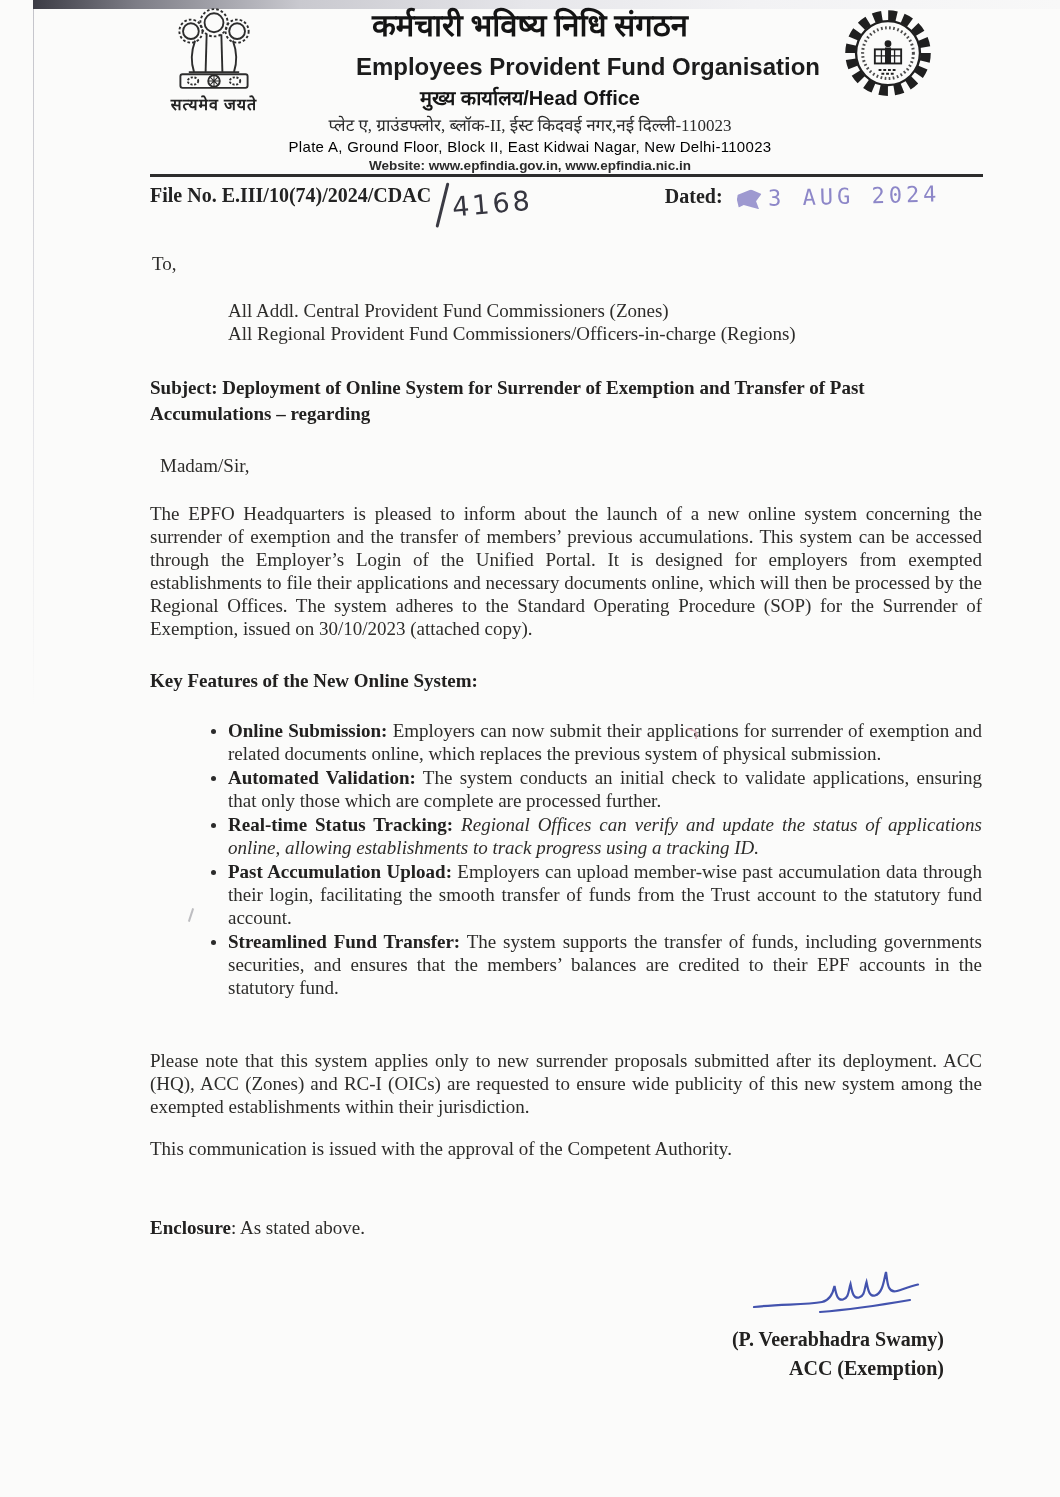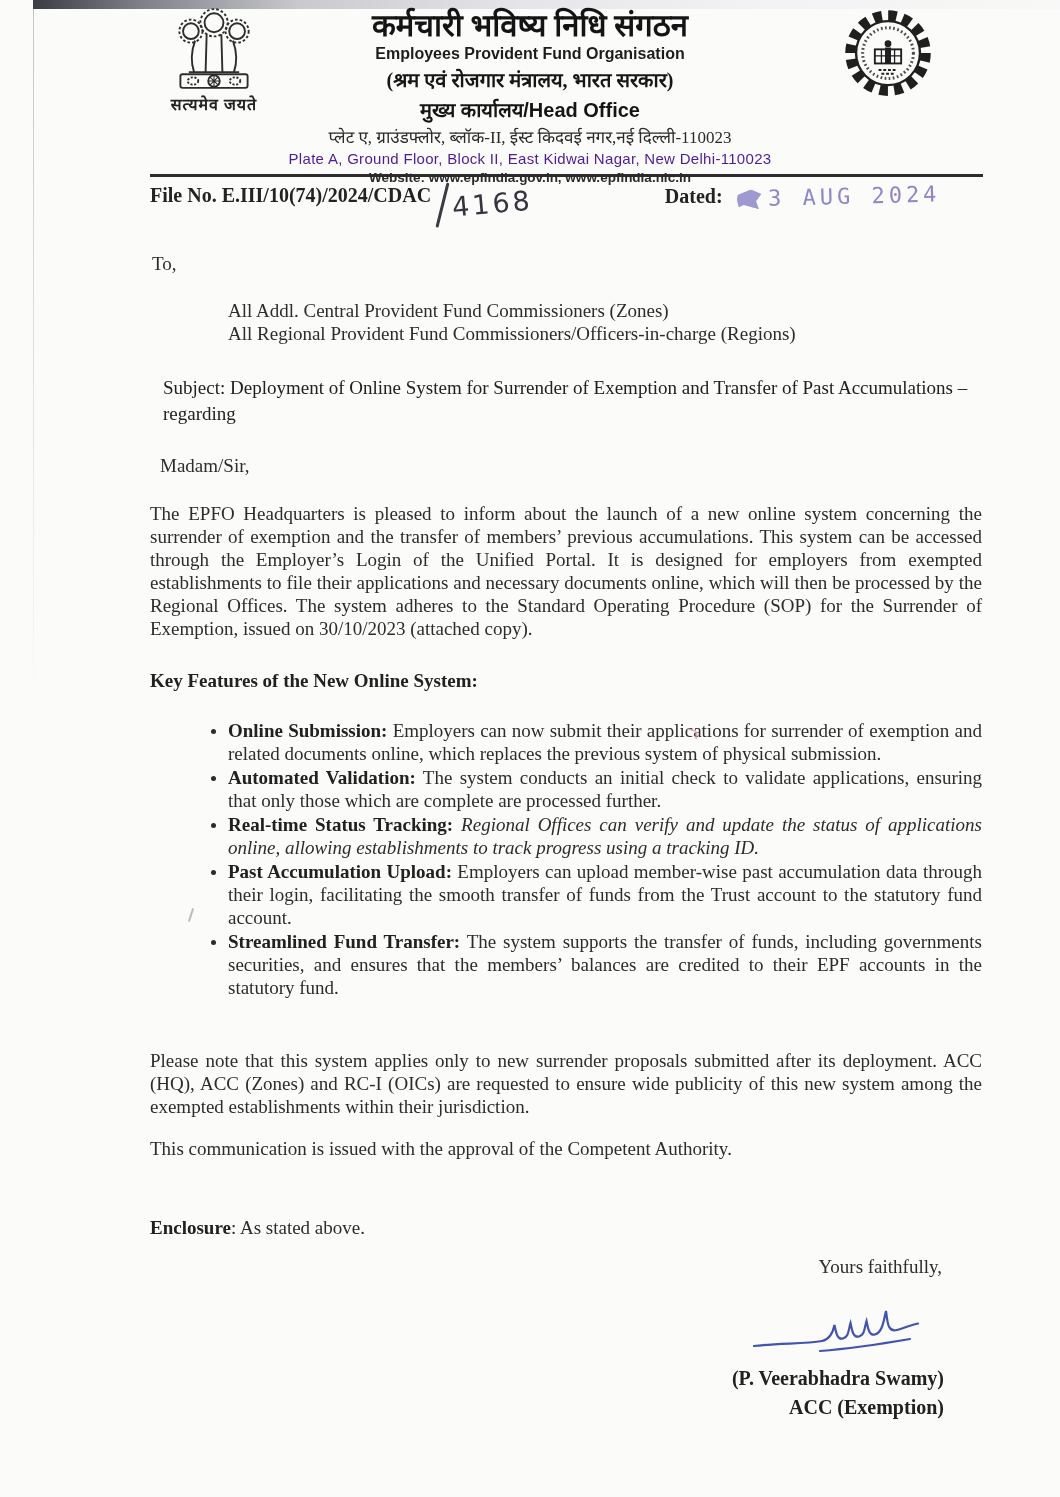--- a/index.html
+++ b/index.html
@@ -22,26 +22,26 @@
     transform:rotate(12deg);opacity:.75;}
   .artifact-pen{position:absolute;left:190px;top:908px;width:2px;height:14px;
     background:#8a8a92;transform:rotate(18deg);opacity:.55;}
 
   
   .letterhead{position:relative;height:168px;}
   .emblem{position:absolute;left:157px;top:7px;width:114px;text-align:center;}
   .emblem-caption{font-weight:bold;font-size:16px;color:#222;margin-top:-2px;letter-spacing:1px;}
   .head-center{margin:0 auto;padding-top:8px;width:580px;text-align:center;}
   .org-hindi{font-size:31px;font-weight:bold;color:#141414;line-height:36px;}
-  .org-eng{font-family:"Liberation Sans","DejaVu Sans",sans-serif;font-size:16px;font-weight:bold;color:#1c1c1c;margin-top:1px;}
+  .org-eng{font-family:"Liberation Sans","DejaVu Sans",sans-serif;font-size:24px;font-weight:bold;color:#1c1c1c;margin-top:9px;text-align:right;}
   .min-hindi{font-size:20px;font-weight:bold;color:#161616;margin-top:3px;}
   .min-eng{font-family:"Liberation Sans","DejaVu Sans",sans-serif;font-size:14.5px;color:#3a3a3a;margin-top:3px;letter-spacing:.4px;}
   .office-line{font-size:20px;font-weight:bold;color:#151515;margin-top:3px;font-family:"Liberation Sans","DejaVu Sans",sans-serif;}
   .addr-hindi{font-size:17px;color:#2a2a2a;margin-top:2px;}
-  .addr-eng{font-family:"Liberation Sans","DejaVu Sans",sans-serif;font-size:15px;color:#4c1d95;margin-top:2px;letter-spacing:.3px;}
+  .addr-eng{font-family:"Liberation Sans","DejaVu Sans",sans-serif;font-size:15px;color:#000000;margin-top:2px;letter-spacing:.3px;}
   .website{font-family:"Liberation Sans","DejaVu Sans",sans-serif;font-size:13.5px;font-weight:bold;color:#2b2b2b;margin-top:3px;}
   .epfo-logo{position:absolute;right:116px;top:8px;width:112px;height:94px;}
 
   .rule{margin:6px 77px 0 150px;border-top:3.5px solid #2c2c2c;}
 
   
   .ref-row{margin:7px 120px 0 150px;display:flex;justify-content:space-between;align-items:flex-start;}
   .file-no{font-size:20px;font-weight:bold;color:#232323;display:flex;align-items:flex-start;}
   .hw-group{display:inline-flex;align-items:flex-start;margin-left:10px;position:relative;top:-2px;}
   .hw-slash{width:2.5px;height:46px;background:#3b3b44;transform:rotate(14deg);border-radius:2px;margin-right:8px;}
@@ -51,21 +51,21 @@
   .stamp{display:inline-flex;align-items:center;margin-left:14px;transform:rotate(-1.5deg);
     font-family:"DejaVu Sans Mono",monospace;font-weight:normal;font-size:22px;letter-spacing:4px;
     color:#8d87c8;white-space:nowrap;}
   .stamp-smudge{display:inline-block;width:24px;height:19px;margin-right:7px;background:#8d87c8;opacity:.85;
     clip-path:polygon(0 35%,55% 0,100% 20%,80% 60%,95% 100%,30% 85%,10% 100%,0 60%);transform:rotate(6deg);}
 
   
   .body{margin:0 78px 0 150px;font-size:19px;line-height:23px;}
   .to{margin:22px 0 0 2px;}
   .addressees{margin:24px 0 0 78px;}
-  .subject{margin:30px 0 0 13px;font-weight:normal;color:#222120;line-height:26px;}
+  .subject{margin:30px 0 0 0;font-weight:bold;color:#222120;line-height:26px;}
   .salutation{margin:27px 0 0 10px;}
   .just{text-align:justify;}
   .intro{margin:25px 0 0 0;}
   .features-head{margin:29px 0 0 0;font-weight:bold;color:#222120;}
   ul.features{margin:27px 0 0 0;padding:0 0 0 78px;list-style:disc outside;}
   ul.features li{margin:0 0 1px 0;text-align:justify;}
   ul.features li::marker{color:#2b2b2b;font-size:17px;}
   .ft-title{color:#222120;}
   li.italic-desc .ft-text{font-style:italic;}
   .note{margin:50px 0 0 0;}
@@ -109,21 +109,20 @@
           <ellipse cx="28" cy="70.5" rx="5" ry="3.5" stroke-dasharray="2 1.5"></ellipse>
           <ellipse cx="68" cy="70.5" rx="5" ry="3.5" stroke-dasharray="2 1.5"></ellipse>
         </g>
       </svg>
       <div class="emblem-caption">सत्यमेव जयते</div>
     </div>
 
     <div class="head-center">
       <div class="org-hindi">कर्मचारी भविष्य निधि संगठन</div>
       <div class="org-eng">Employees Provident Fund Organisation</div>
-      <div class="min-hindi">(श्रम एवं रोजगार मंत्रालय, भारत सरकार)</div>
       <div class="office-line">मुख्य कार्यालय/Head Office</div>
       <div class="addr-hindi">प्लेट ए, ग्राउंडफ्लोर, ब्लॉक-II, ईस्ट किदवई नगर,नई दिल्ली-110023</div>
       <div class="addr-eng">Plate A, Ground Floor, Block II, East Kidwai Nagar, New Delhi-110023</div>
       <div class="website">Website: www.epfindia.gov.in, www.epfindia.nic.in</div>
     </div>
 
     <div class="epfo-logo">
       <svg width="112" height="94" viewBox="0 0 100 100">
         <g fill="none" stroke="#1f1f1f">
           <circle cx="50" cy="48" r="40" stroke-width="11" stroke-dasharray="9 6.7"></circle>
@@ -197,21 +196,20 @@
         <span class="ft-text">The system supports the transfer of funds, including governments securities, and ensures that the members’ balances are credited to their EPF accounts in the statutory fund.</span>
       </li>
     </ul>
 
     <p class="note just">Please note that this system applies only to new surrender proposals submitted after its deployment. ACC (HQ), ACC (Zones) and RC-I (OICs) are requested to ensure wide publicity of this new system among the exempted establishments within their jurisdiction.</p>
 
     <p class="approval">This communication is issued with the approval of the Competent Authority.</p>
 
     <p class="enclosure"><b>Enclosure</b><span>: As stated above.</span></p>
 
-    <p class="closing">Yours faithfully,</p>
 
     <div class="sig-block">
       <svg class="sig-scribble" width="180" height="52" viewBox="0 0 180 52">
         <g fill="none" stroke="#4353ae" stroke-width="2.2" stroke-linecap="round">
           <path d="M4 38 C 30 35, 55 36, 72 33 C 80 31.5, 83 24, 84.5 17 C 86 24, 87 32, 93 30.5 C 99 29, 98.5 21, 100.5 15 C 102 22, 103 30, 109 28.5 C 115 27, 114.5 19, 116.5 13 C 118 20, 119 28, 125 26.5 C 133 24.5, 134 10, 136 3 C 137.5 12, 137 25, 147 22 C 154 19.8, 160 17.5, 168 15.5"></path>
           <path d="M70 43 C 95 41, 125 37, 160 31"></path>
         </g>
       </svg>
       <div>(P. Veerabhadra Swamy)</div>
       <div>ACC (Exemption)</div>

